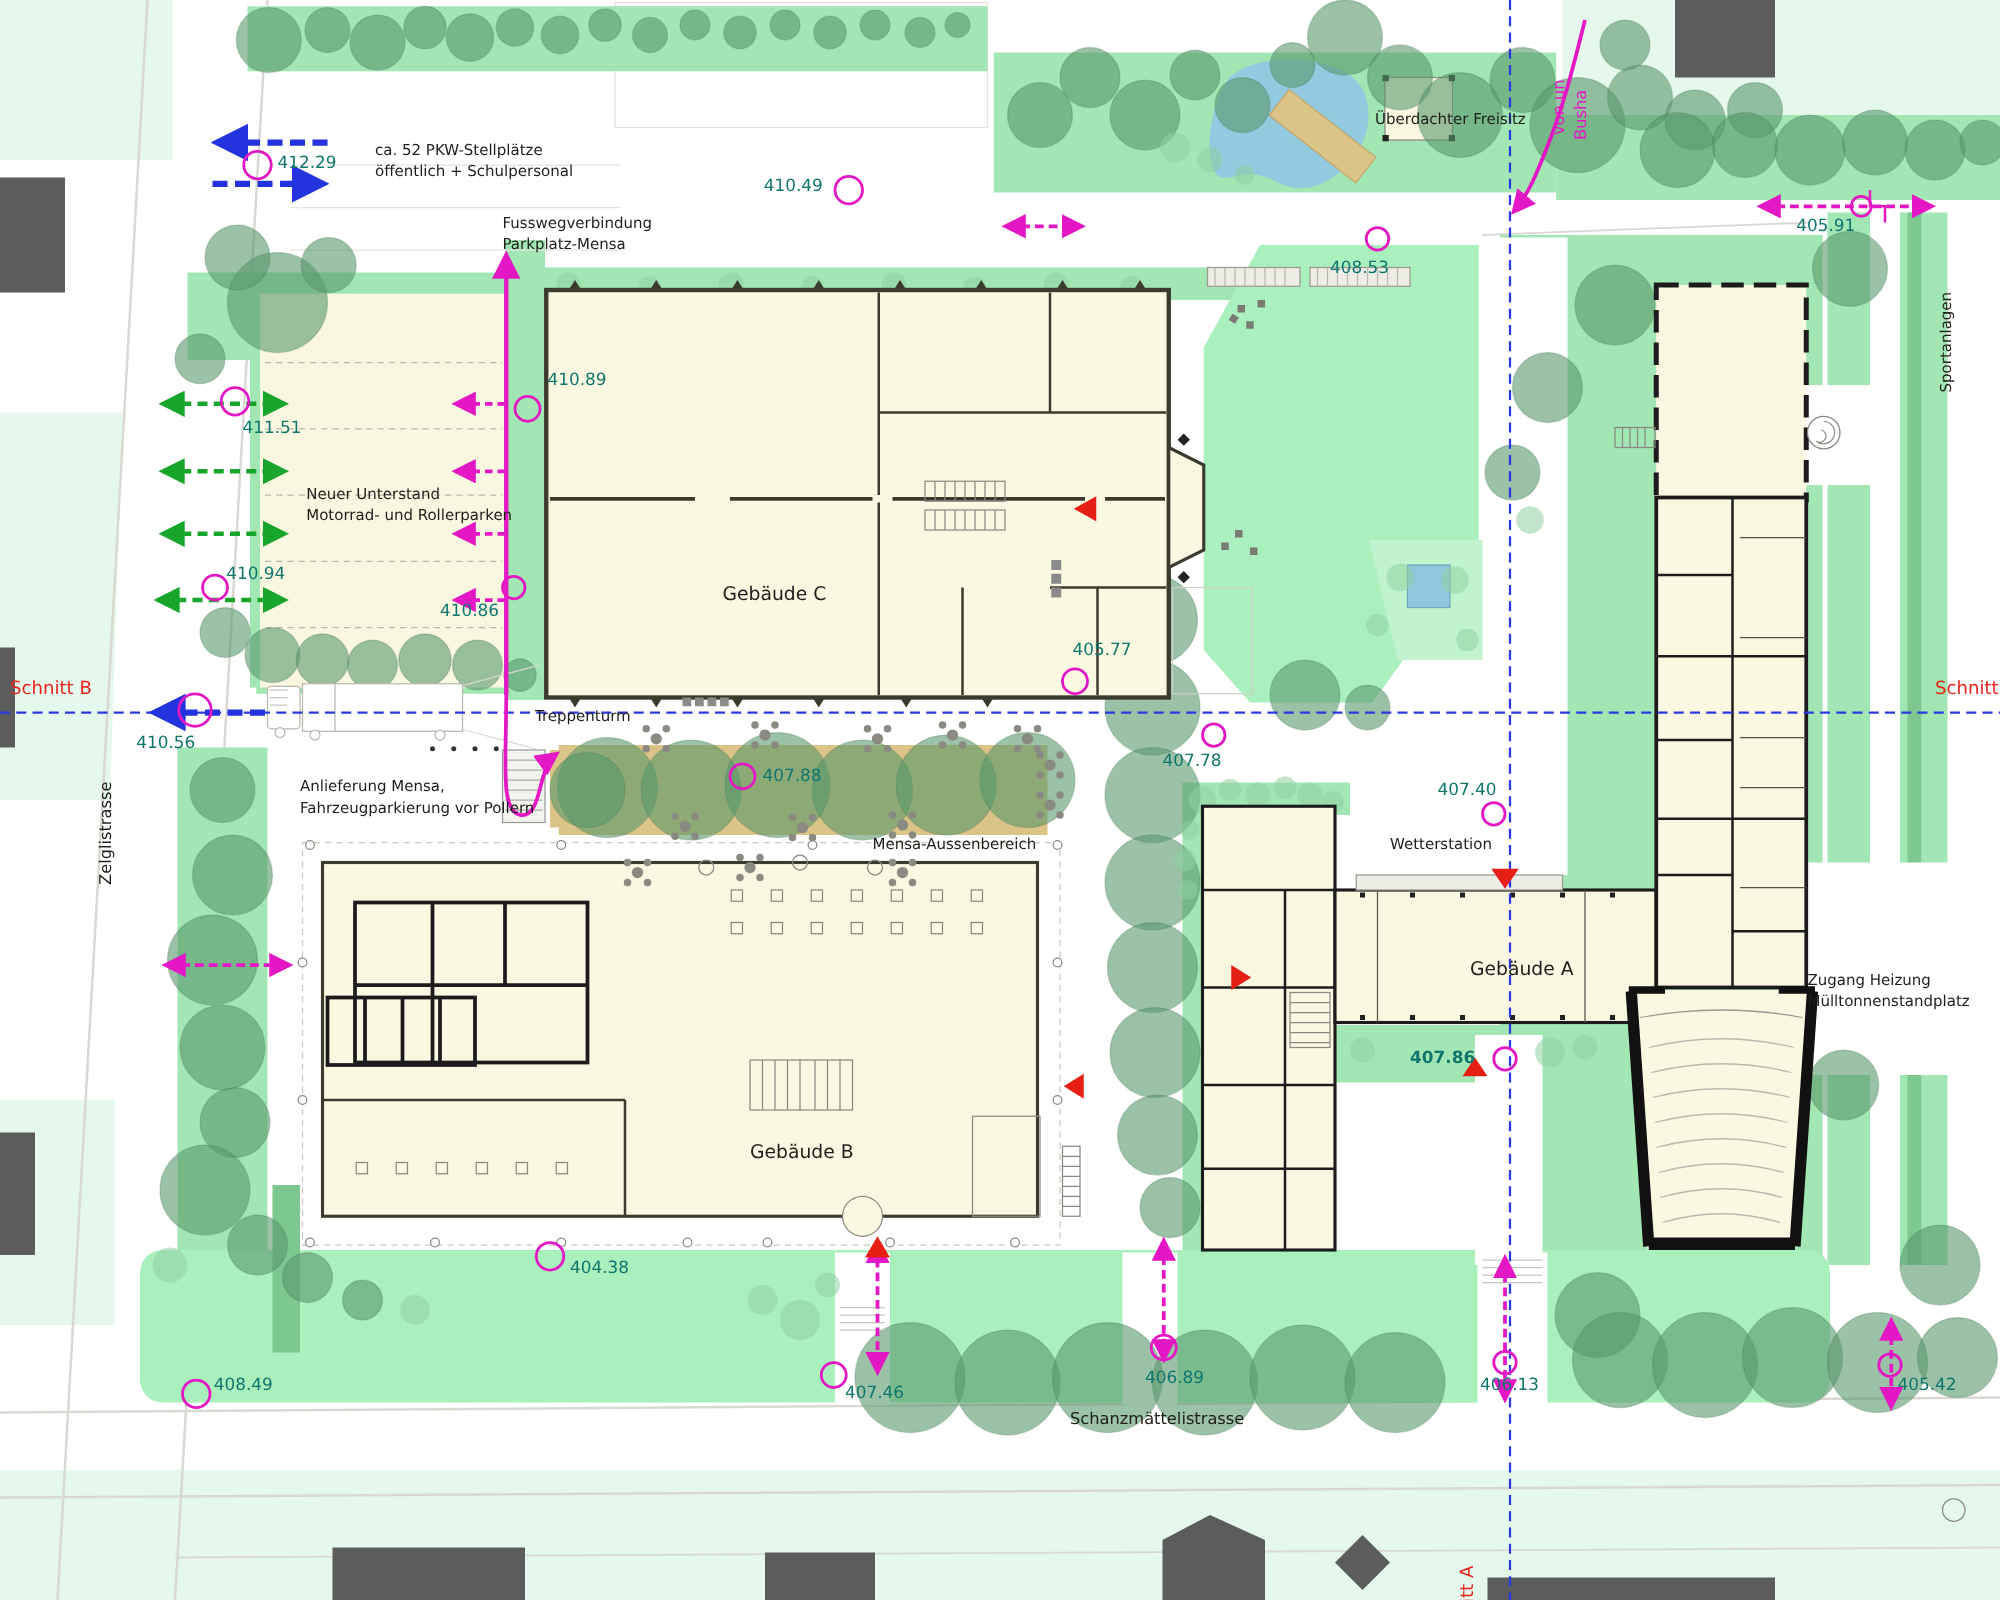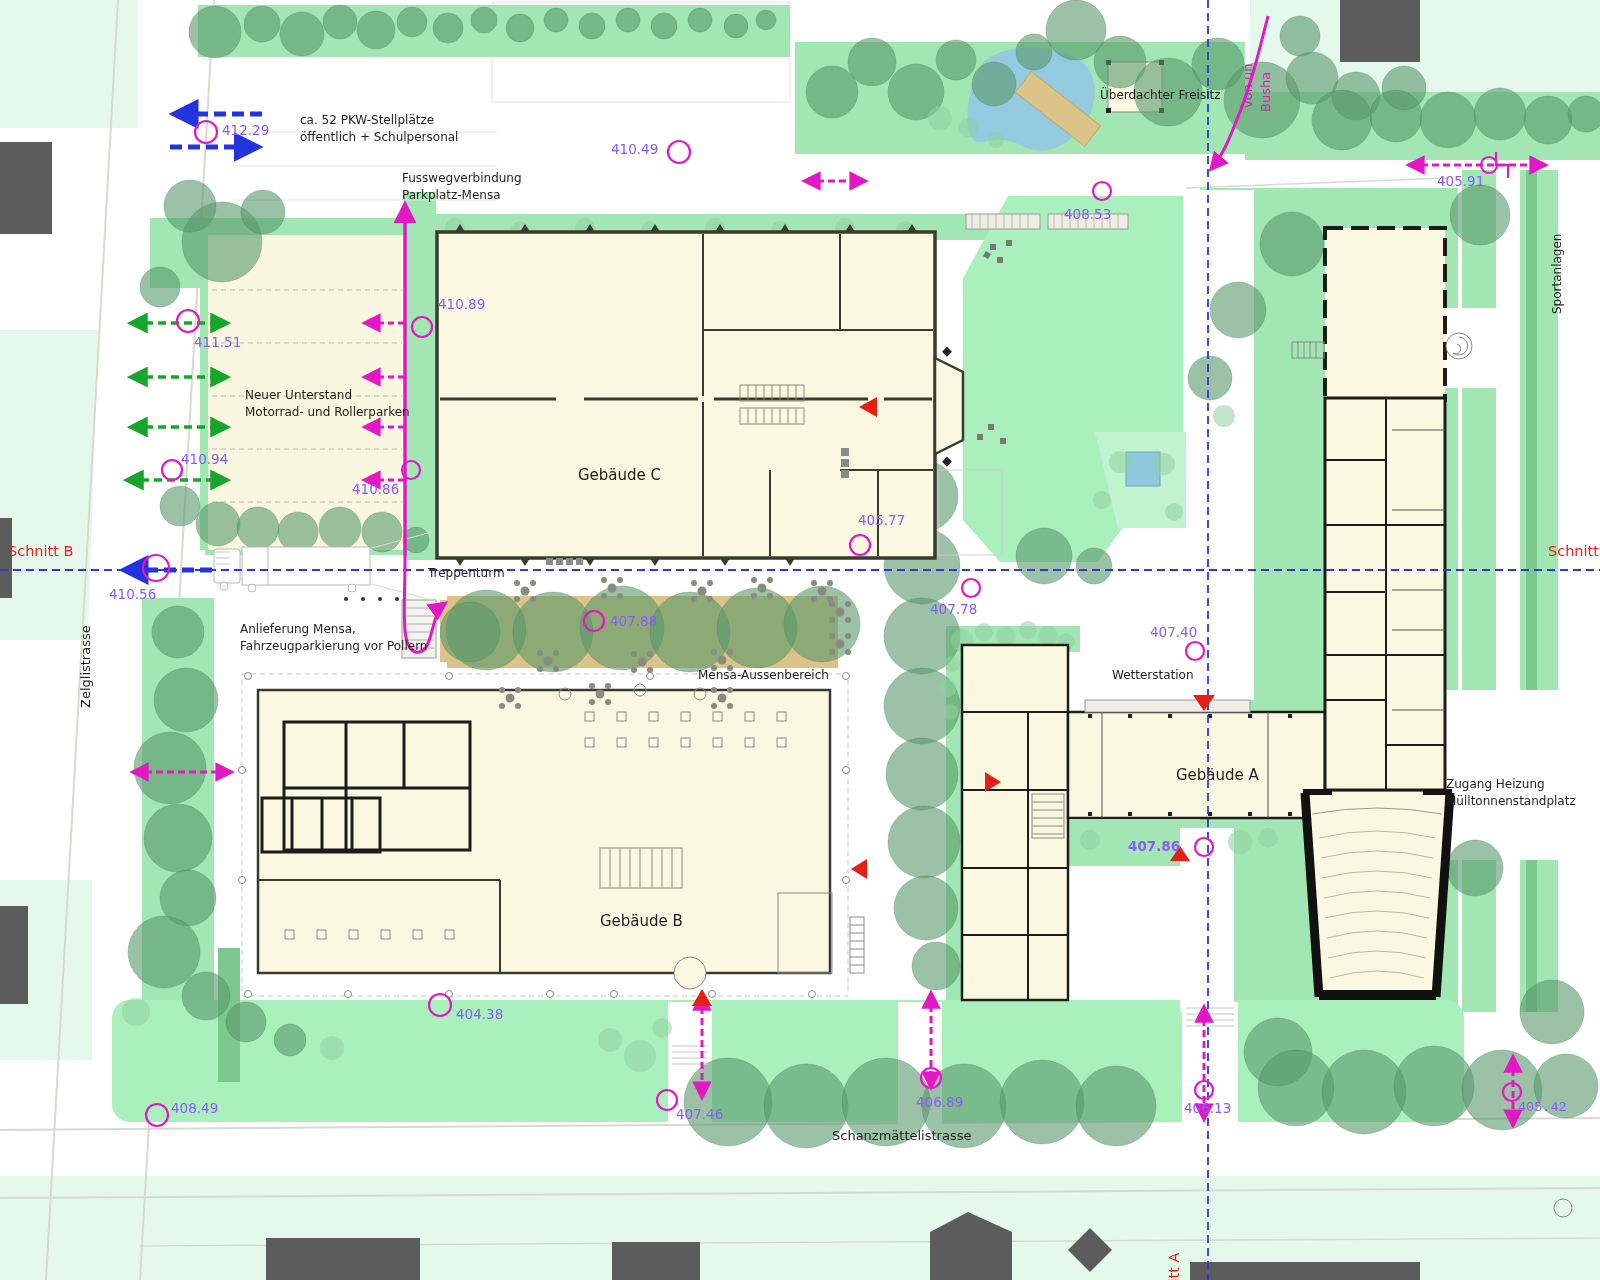--- a/index.html
+++ b/index.html
@@ -1,21 +1,21 @@
 <!DOCTYPE html>
 <html><head>
 <meta charset="utf-8">
 <style>
   html,body{margin:0;padding:0;background:#fff;}
   .plan{position:relative;width:1600px;height:1280px;overflow:hidden;background:#ffffff;
         font-family:"DejaVu Sans",sans-serif;}
   .plan svg{position:absolute;left:0;top:0;}
   .lbl{position:absolute;color:#1e1e1a;font-size:12px;line-height:1.25;white-space:nowrap;}
   .big{font-size:15px;}
-  .mag{color:#8b5cf6;font-size:13.5px;}
+  .mag{color:#0f766e;font-size:13.5px;}
   .red{color:#e8231c;font-size:14.5px;}
   .rot{transform:rotate(-90deg);transform-origin:left top;}
   .magrot{color:#e318c4;font-size:13px;}
 </style>
 </head>
 <body>
 
 <div class="plan">
 
 <svg width="1600" height="1280" viewBox="0 0 1600 1280">
@@ -612,21 +612,21 @@
   <span class="lbl" style="left:240px;top:622px;">Anlieferung Mensa,</span>
   <span class="lbl" style="left:240px;top:639px;">Fahrzeugparkierung vor Pollern</span>
   <span class="lbl" style="left:428px;top:566px;">Treppenturm</span>
   <span class="lbl" style="left:698px;top:668px;">Mensa-Aussenbereich</span>
   <span class="lbl" style="left:1112px;top:668px;">Wetterstation</span>
   <span class="lbl" style="left:1446px;top:777px;">Zugang Heizung</span>
   <span class="lbl" style="left:1446px;top:794px;">Mülltonnenstandplatz</span>
   <span class="lbl big" style="left:530px;top:466px;margin-left:48px;">Gebäude C</span>
   <span class="lbl big" style="left:600px;top:912px;">Gebäude B</span>
   <span class="lbl big" style="left:1176px;top:766px;">Gebäude A</span>
-  <span class="lbl" style="left:832px;top:1128px;font-size:13px;">Schanzmättelistrasse</span>
+  <span class="lbl" style="left:856px;top:1128px;font-size:13px;">Schanzmättelistrasse</span>
   <span class="lbl rot" style="left:78px;top:708px;font-size:13px;">Zelglistrasse</span>
   <span class="lbl rot" style="left:1550px;top:314px;">Sportanlagen</span>
   <span class="lbl red" style="left:8px;top:542px;">Schnitt B</span>
   <span class="lbl red" style="left:1548px;top:542px;">Schnitt B</span>
   <span class="lbl red rot" style="left:1165px;top:1318px;">Schnitt A</span>
   <span class="lbl magrot rot" style="left:1240px;top:108px;">von un</span>
   <span class="lbl magrot rot" style="left:1258px;top:112px;">Busha</span>
 
   <span class="lbl mag" style="left:222px;top:122px;">412.29</span>
   <span class="lbl mag" style="left:611px;top:141px;text-align:right;">410.49</span>
@@ -640,16 +640,16 @@
   <span class="lbl mag" style="left:109px;top:586px;">410.56</span>
   <span class="lbl mag" style="left:610px;top:613px;">407.88</span>
   <span class="lbl mag" style="left:930px;top:601px;">407.78</span>
   <span class="lbl mag" style="left:1150px;top:624px;">407.40</span>
   <span class="lbl mag" style="left:1128px;top:838px;font-weight:bold;">407.86</span>
   <span class="lbl mag" style="left:456px;top:1006px;">404.38</span>
   <span class="lbl mag" style="left:171px;top:1100px;">408.49</span>
   <span class="lbl mag" style="left:676px;top:1106px;">407.46</span>
   <span class="lbl mag" style="left:916px;top:1094px;">406.89</span>
   <span class="lbl mag" style="left:1184px;top:1100px;">406.13</span>
-  <span class="lbl mag" style="left:1518px;top:1100px;font-family:Liberation Mono, monospace;">405.42</span>
+  <span class="lbl mag" style="left:1518px;top:1100px;">405.42</span>
 </div>
 
 </div>
 
 </body></html>

